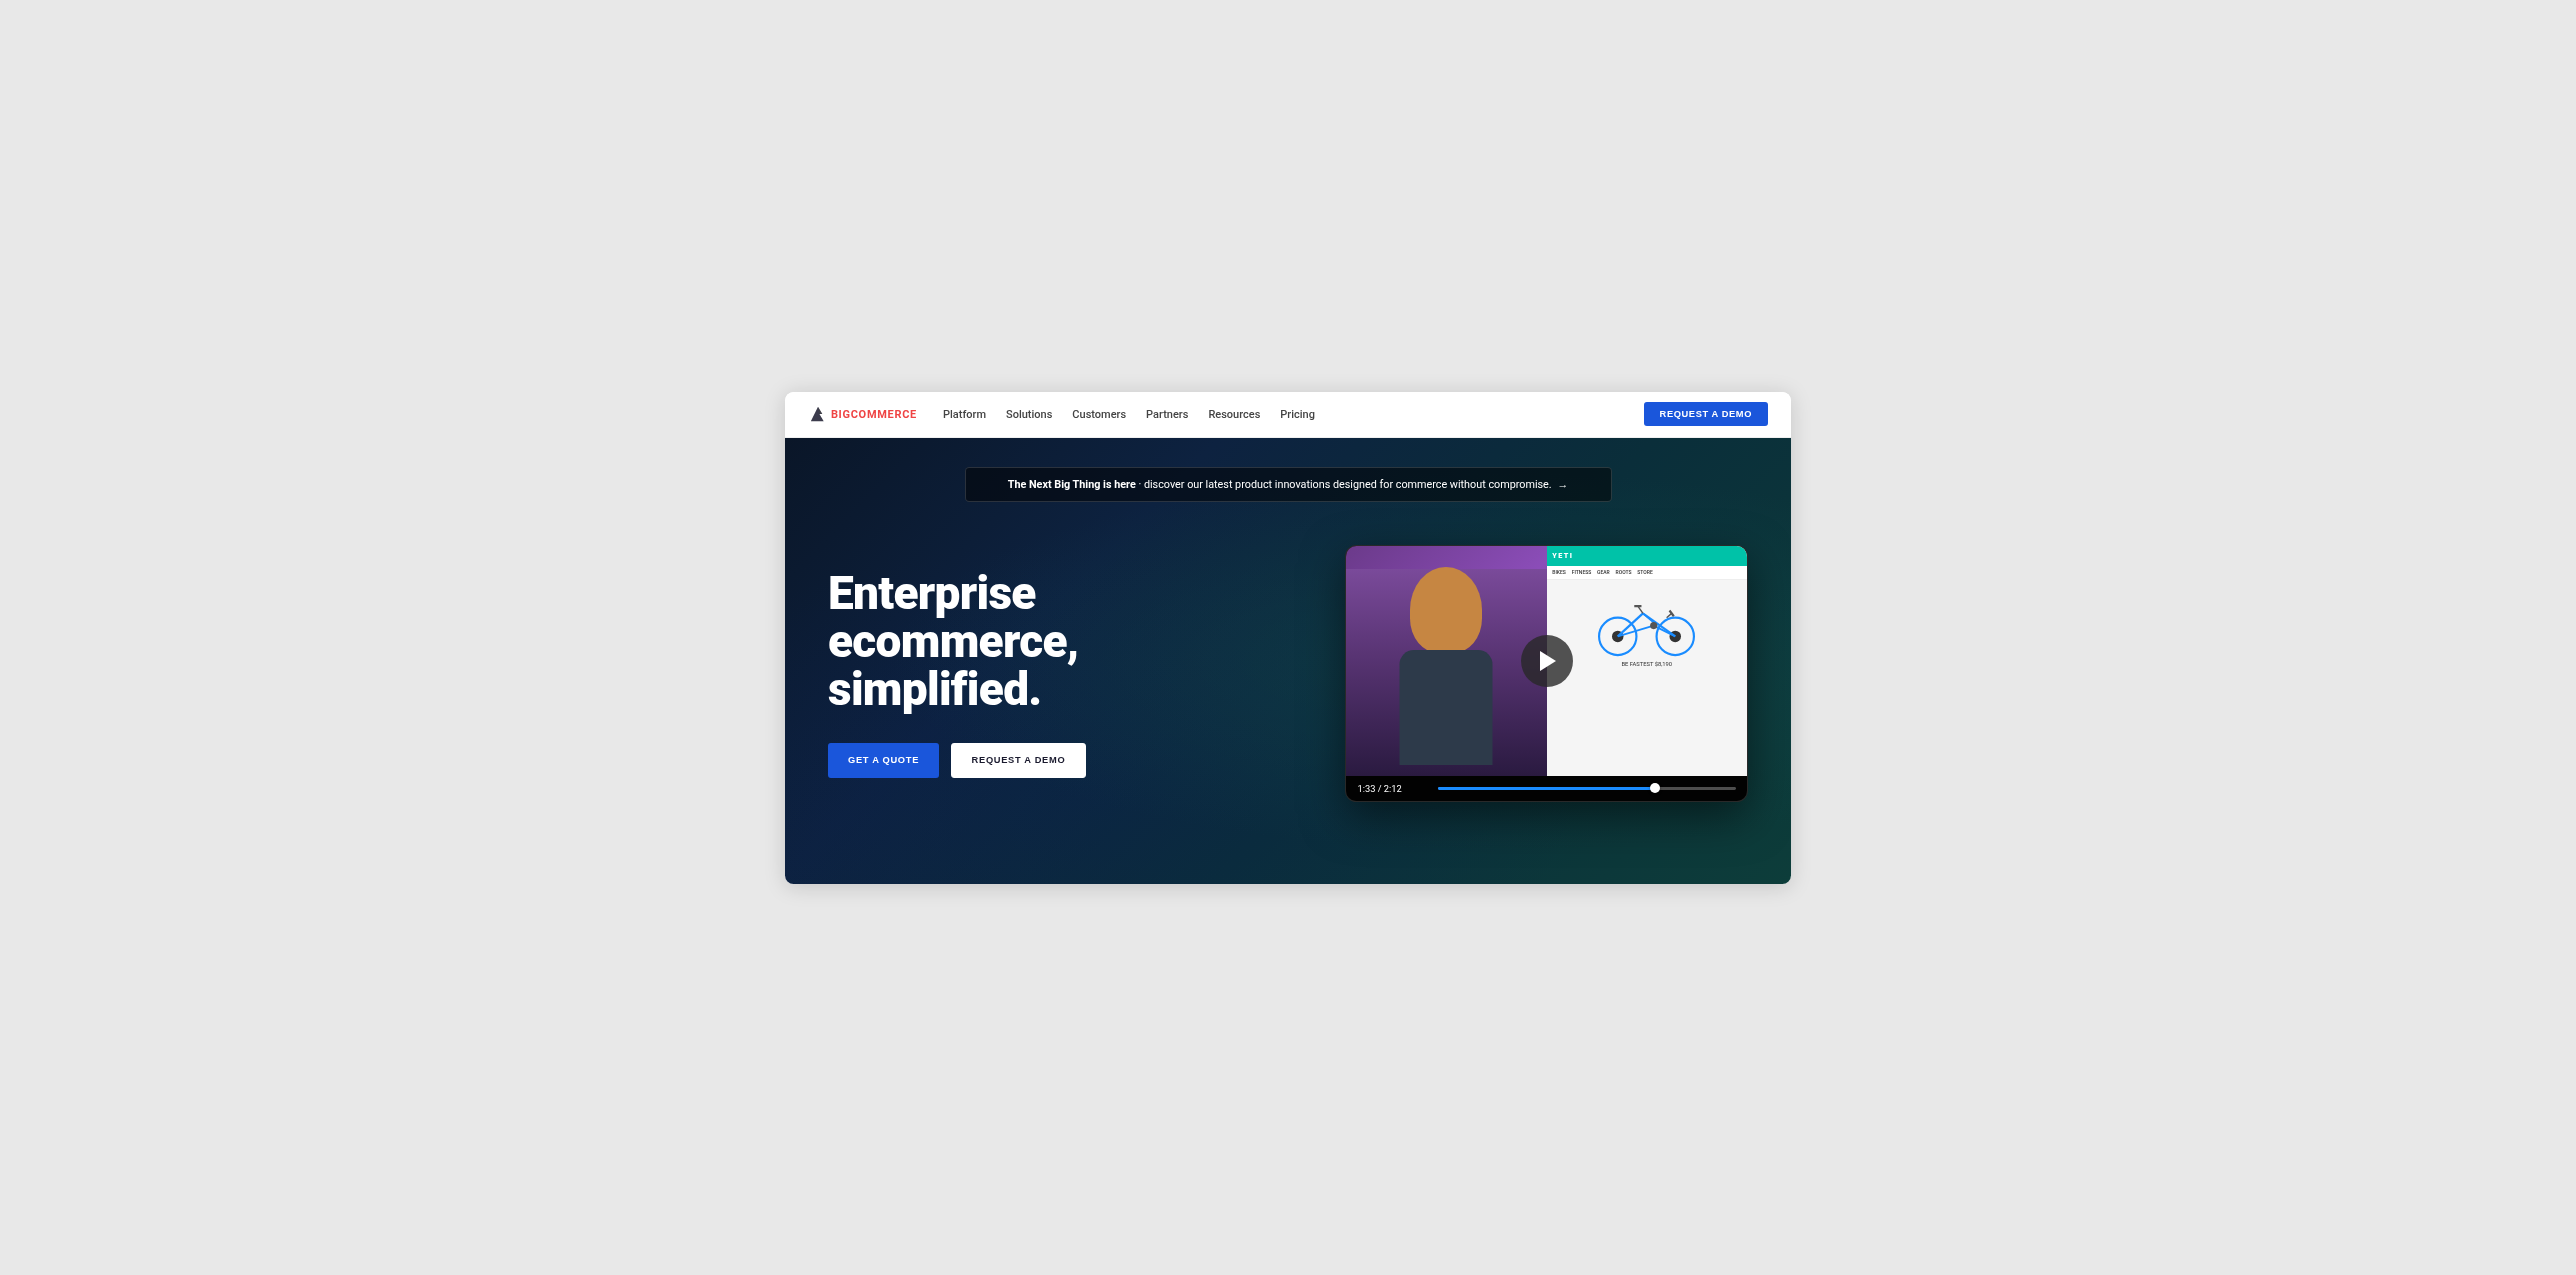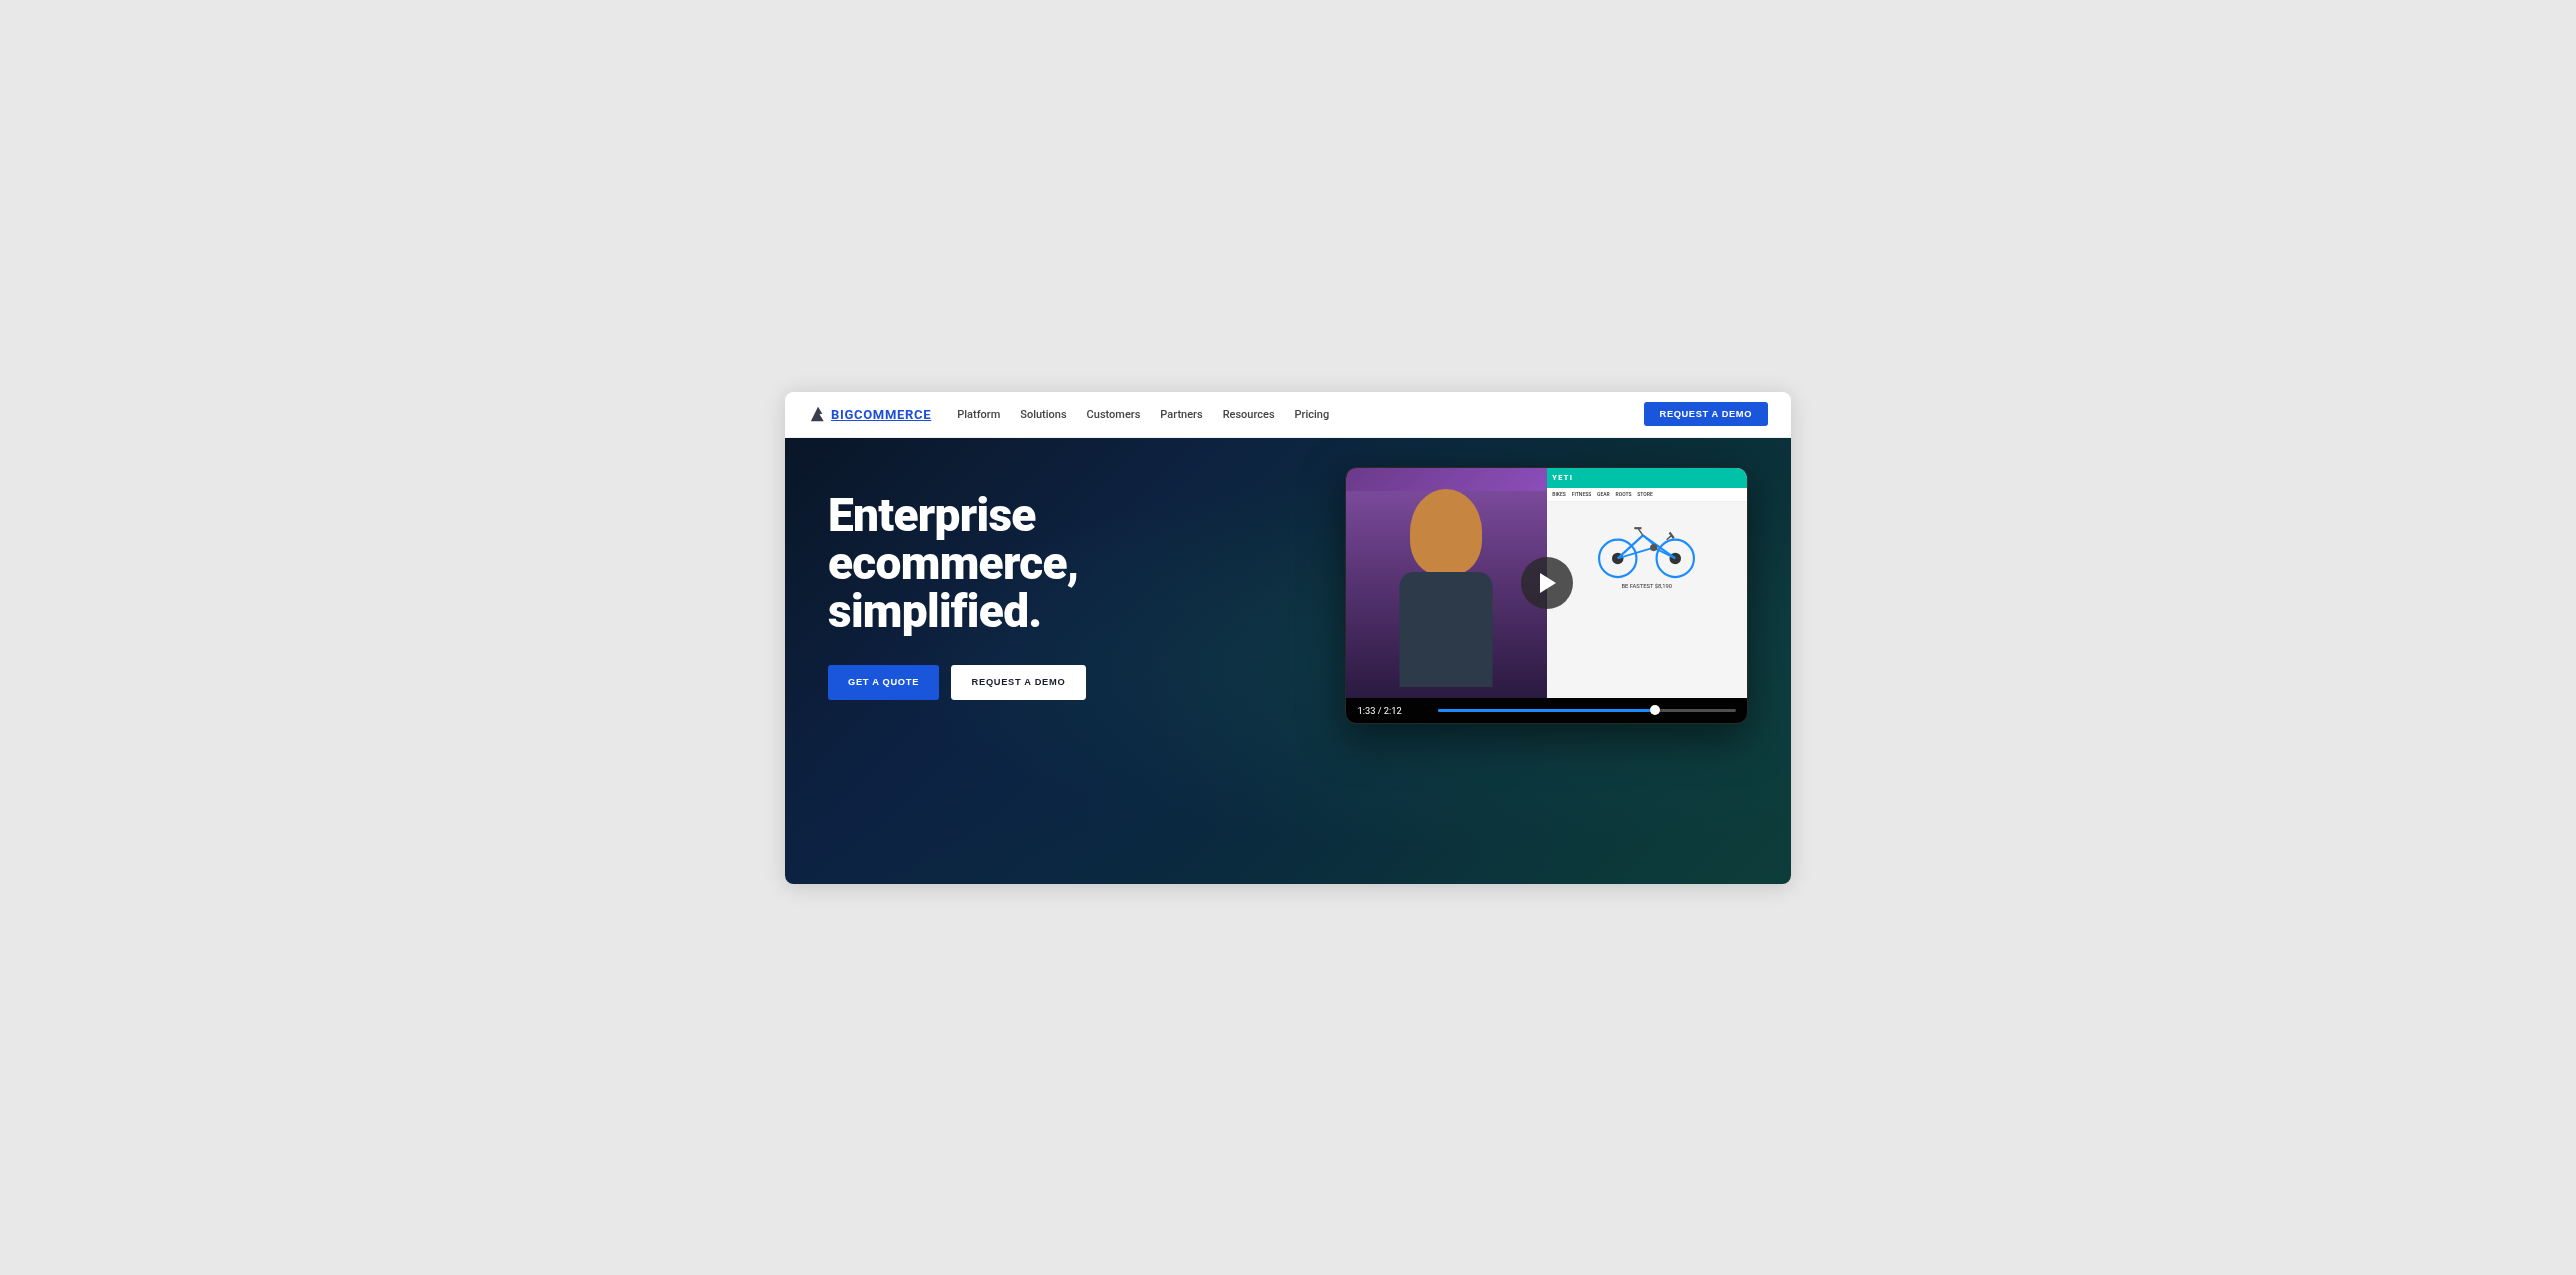--- a/index.html
+++ b/index.html
@@ -38,25 +38,24 @@
     .logo {
       display: flex;
       align-items: center;
       gap: 2.9px;
     }
     .logo-icon {
       width: 20px;
       height: 20px;
     }
     .logo-text {
-      font-size: 13px;
+      font-size: 11px;
       font-weight: 700;
       letter-spacing: 0.7px;
-      color: #1d4ed8;
-      text-decoration: underline;
+      color: #ef4444;
     }
     .nav-links {
       display: flex;
       align-items: center;
       gap: 20px;
       list-style: none;
     }
     .nav-links li a {
       text-decoration: none;
       color: #444;
@@ -350,20 +349,23 @@
         <li><a href="#">Partners</a></li>
         <li><a href="#">Resources</a></li>
         <li><a href="#">Pricing</a></li>
       </ul>
     </div>
     <button class="btn-demo-nav">REQUEST A DEMO</button>
   </nav>
 
   <section class="hero">
 
+    <div class="announcement-bar">
+      <strong>The Next Big Thing is here</strong><span> · discover our latest product innovations designed for commerce without compromise.</span><span class="arrow">→</span>
+    </div>
 
     <div class="hero-content">
 
       <div class="hero-text">
         <h1 class="hero-title">Enterprise ecommerce, simplified.</h1>
         <div class="hero-buttons">
           <button class="btn-quote">GET A QUOTE</button>
           <button class="btn-request">REQUEST A DEMO</button>
         </div>
       </div>

